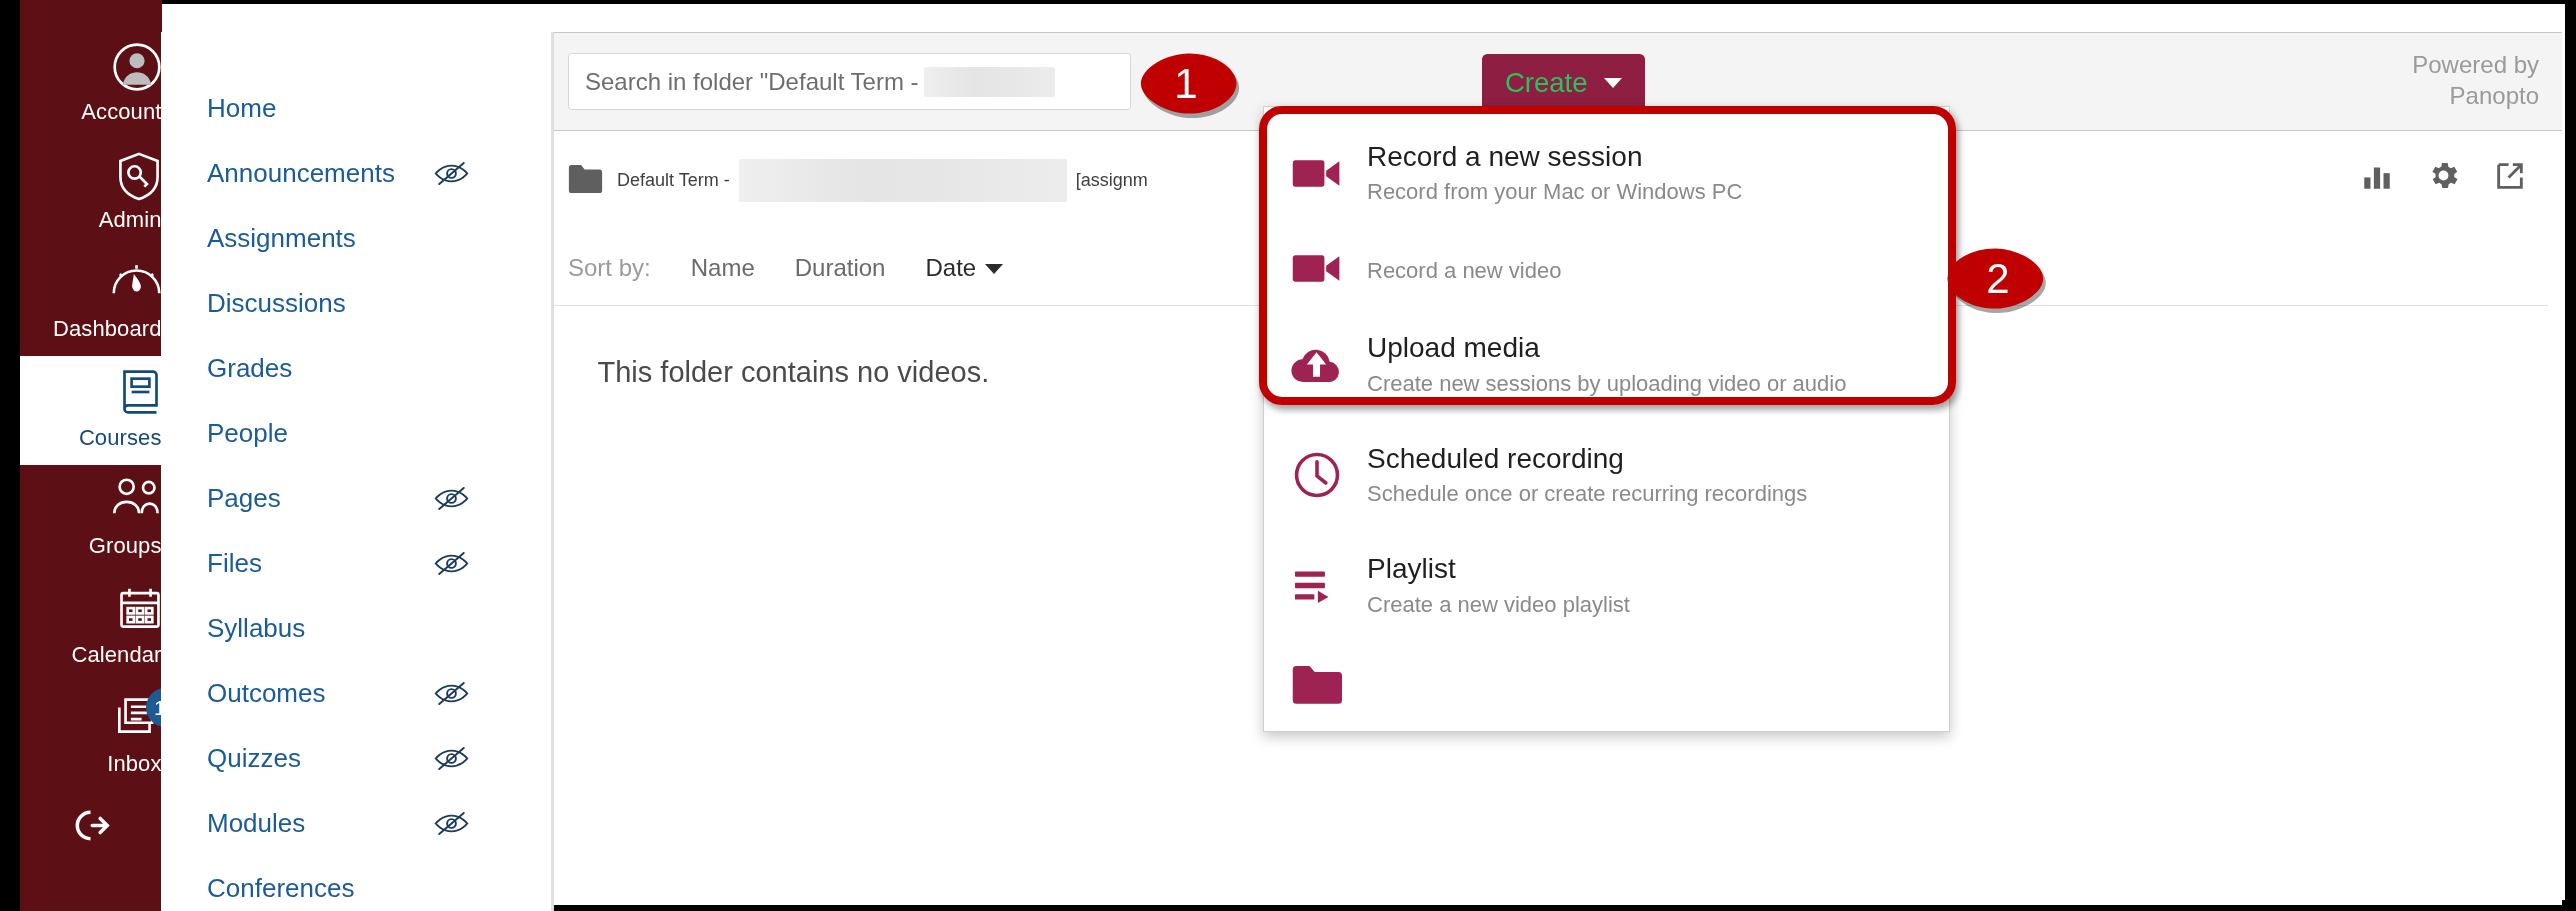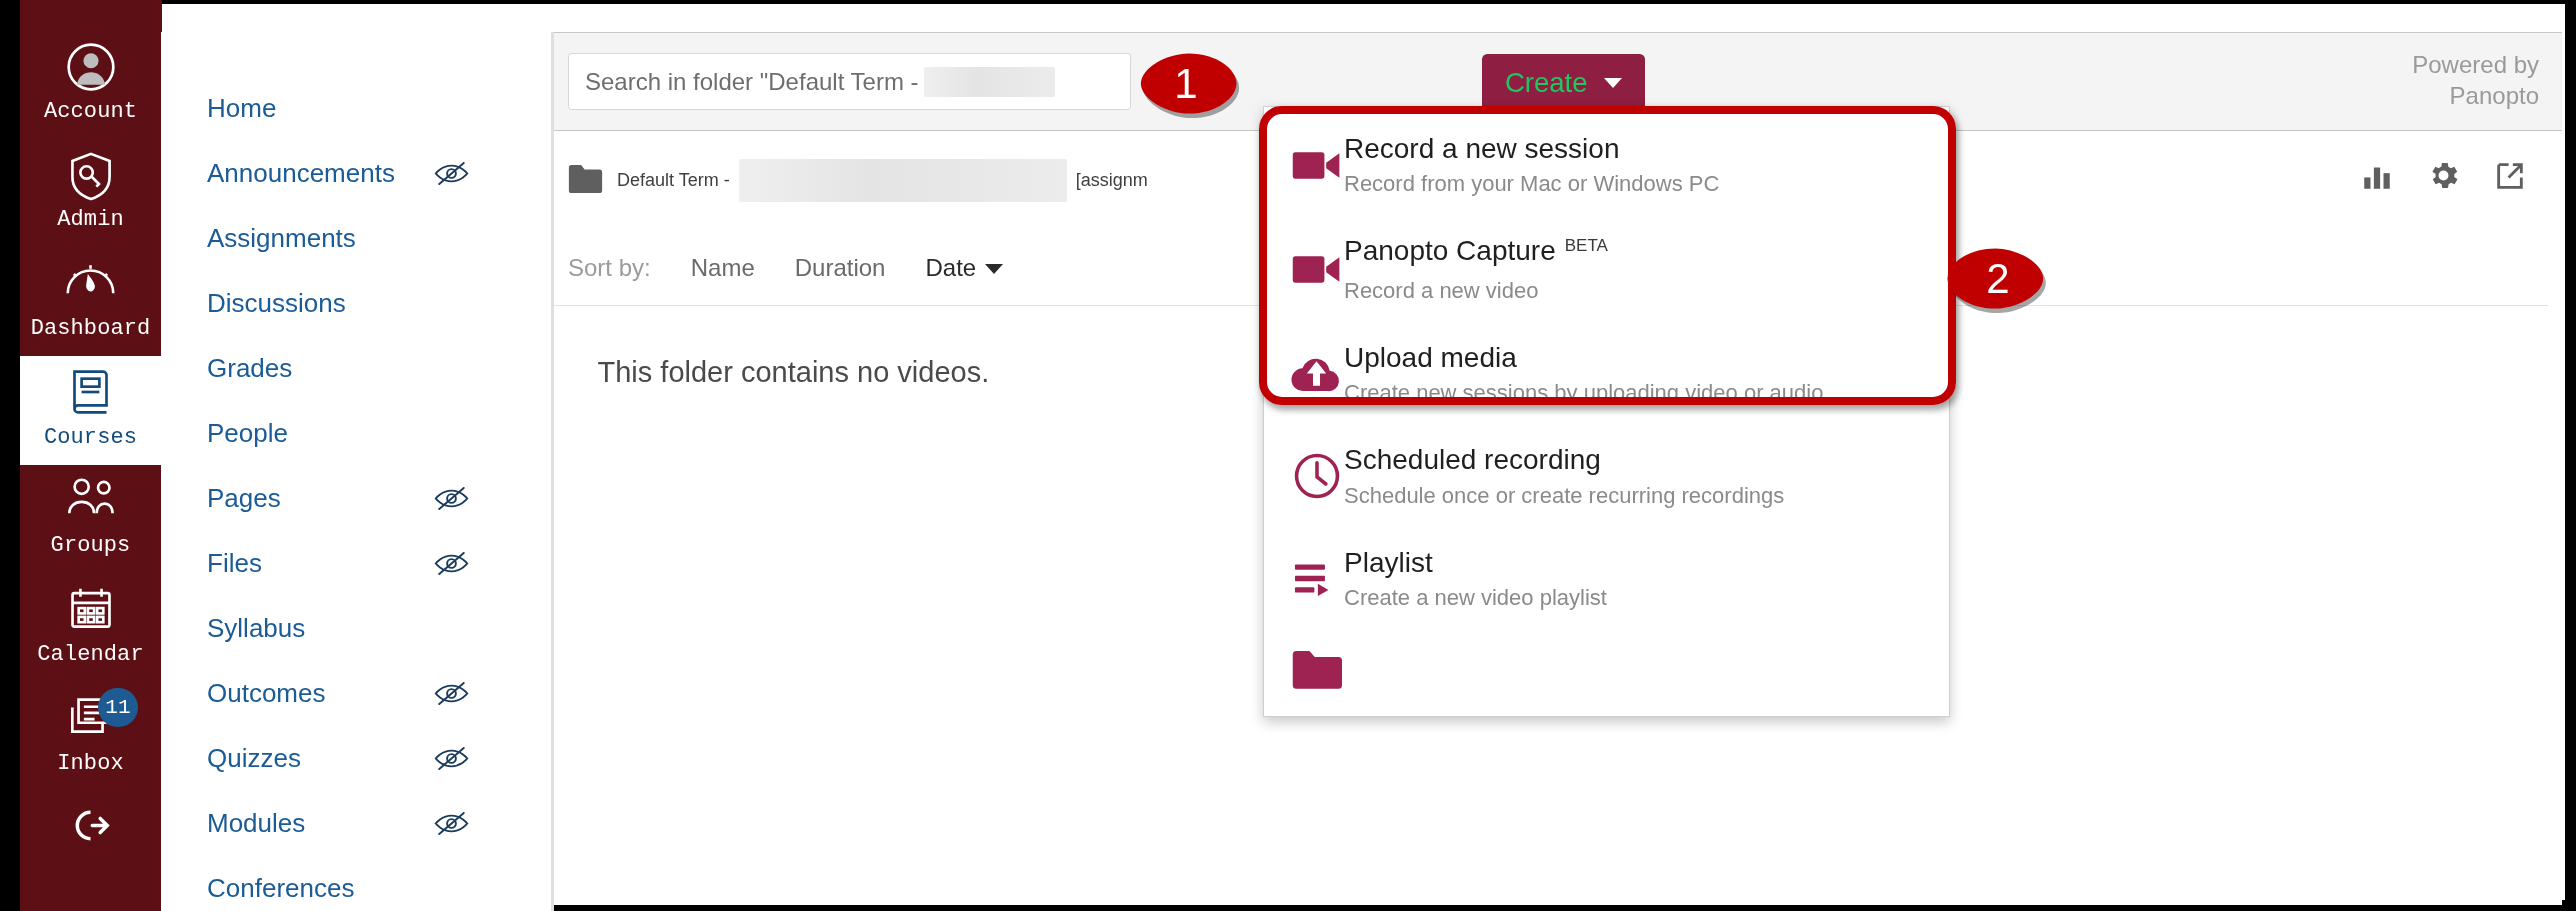--- a/index.html
+++ b/index.html
@@ -21,25 +21,24 @@
     position: absolute;
     left: 19.5px; top: 0;
     width: 142px; height: 912px;
     background: #5c0f14;
     display: flex; flex-direction: column;
     align-items: center;
     padding-top: 30px;
   }
   .gnav-item {
     width: 142px;
-    display: flex; flex-direction: column; align-items: center;
+    display: flex; flex-direction: column; align-items: flex-end;
     padding: 12.4px 0 14px 0;
     text-decoration: none;
     color: #ffffff;
-    font-family: Liberation Mono, monospace;
   }
   .gnav-item.active { background: #ffffff; color: #134a7c; }
   .gnav-icon { display: block; height: 50px; }
   .gnav-label {
     font-size: 22px;
     line-height: 27px;
     margin-top: 5.3px;
     letter-spacing: 0.1px;
   }
   .gnav-badge-wrap { position: relative; }
@@ -212,21 +211,23 @@
     width: 687px;
     background: #ffffff;
     border: 0.9px solid #cfcfcf;
     box-shadow: 0 5.3px 12.4px rgba(0,0,0,.22);
     padding: 7px 0 9px 0;
     z-index: 40;
   }
   .dd-item {
     display: flex; align-items: center;
     padding: 18px 21px 18px 25px;
+    gap: 23px;
     cursor: pointer;
+    margin-top: 8px;
   }
   .dd-ico { width: 55px; flex: 0 0 55px; display: flex; justify-content: center; }
   .dd-txt { display: flex; flex-direction: column; }
   .dd-title {
     font-size: 28px; color: #1f1f1f; line-height: 34px;
     display: flex; align-items: baseline; gap: 9px;
     white-space: nowrap;
   }
   .dd-beta { font-size: 17px; color: #3a3a3a; position: relative; top: -9px; }
   .dd-sub {
@@ -511,24 +512,20 @@
         </span>
       </div>
       <div class="dd-item">
         <span class="dd-ico">
           <svg width="51" height="37" viewBox="0 0 58 42" fill="#9e2252">
             <rect x="2" y="6" width="36" height="30" rx="3"></rect>
             <path d="M40 18l15-11v28L40 24z"></path>
           </svg>
         </span>
         <span class="dd-txt">
-          <span class="dd-title">
-            <span>Panopto Capture</span>
-            <span class="dd-beta">BETA</span>
-          </span>
           <span class="dd-sub">Record a new video</span>
         </span>
       </div>
       <div class="dd-item">
         <span class="dd-ico">
           <svg width="51" height="39" viewBox="0 0 58 44" fill="#9e2252">
             <path d="M14 42a13 13 0 0 1-1-26 16 16 0 0 1 31 3 11 11 0 0 1-2 23z"></path>
             <path d="M29 8l11 14h-7v14h-8V22h-7z" fill="#ffffff"></path>
           </svg>
         </span>

